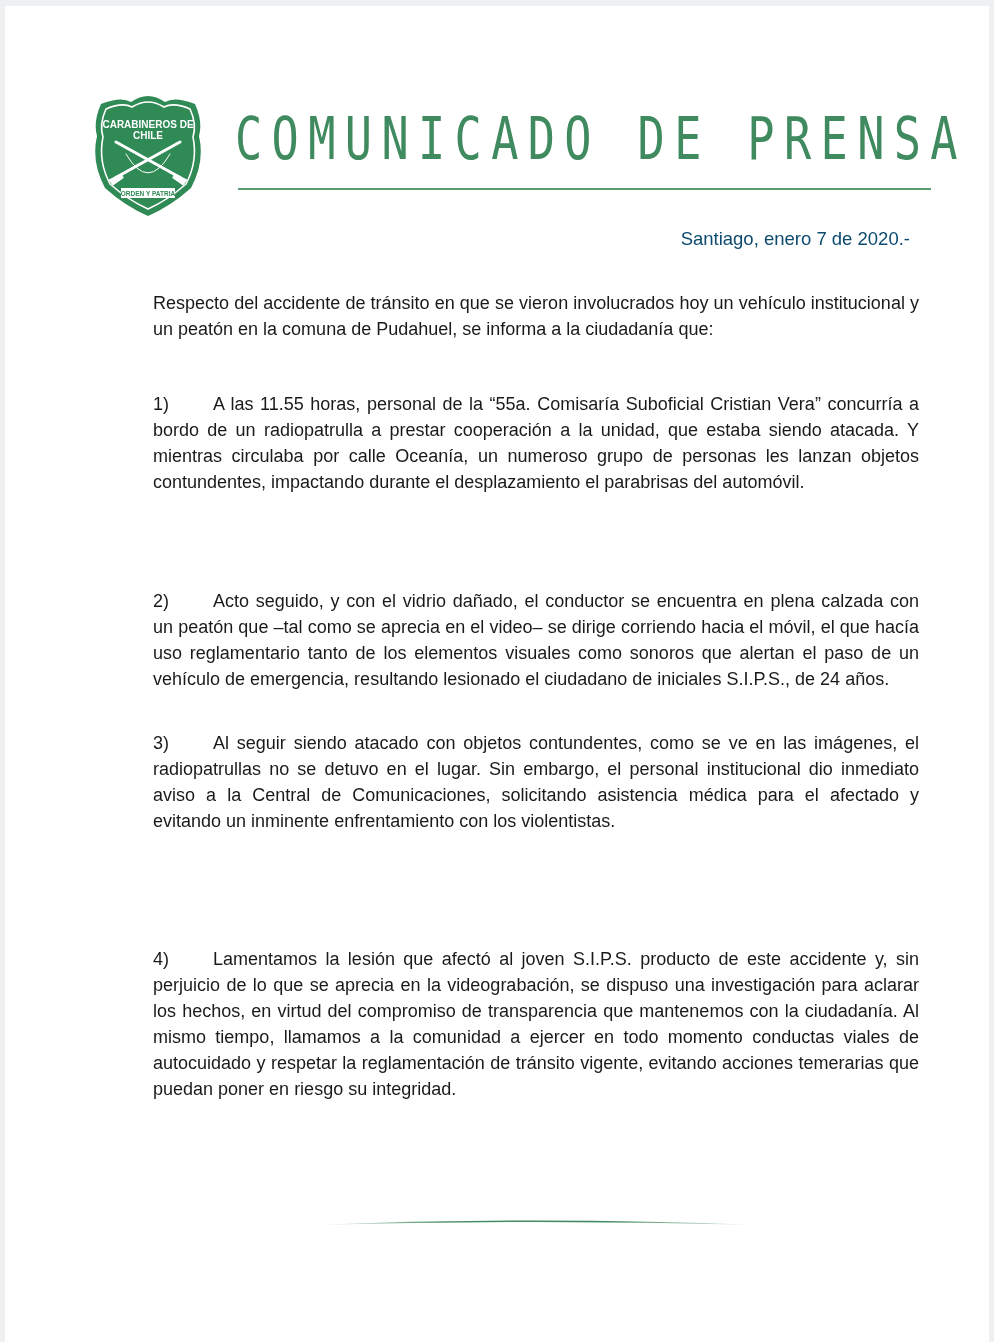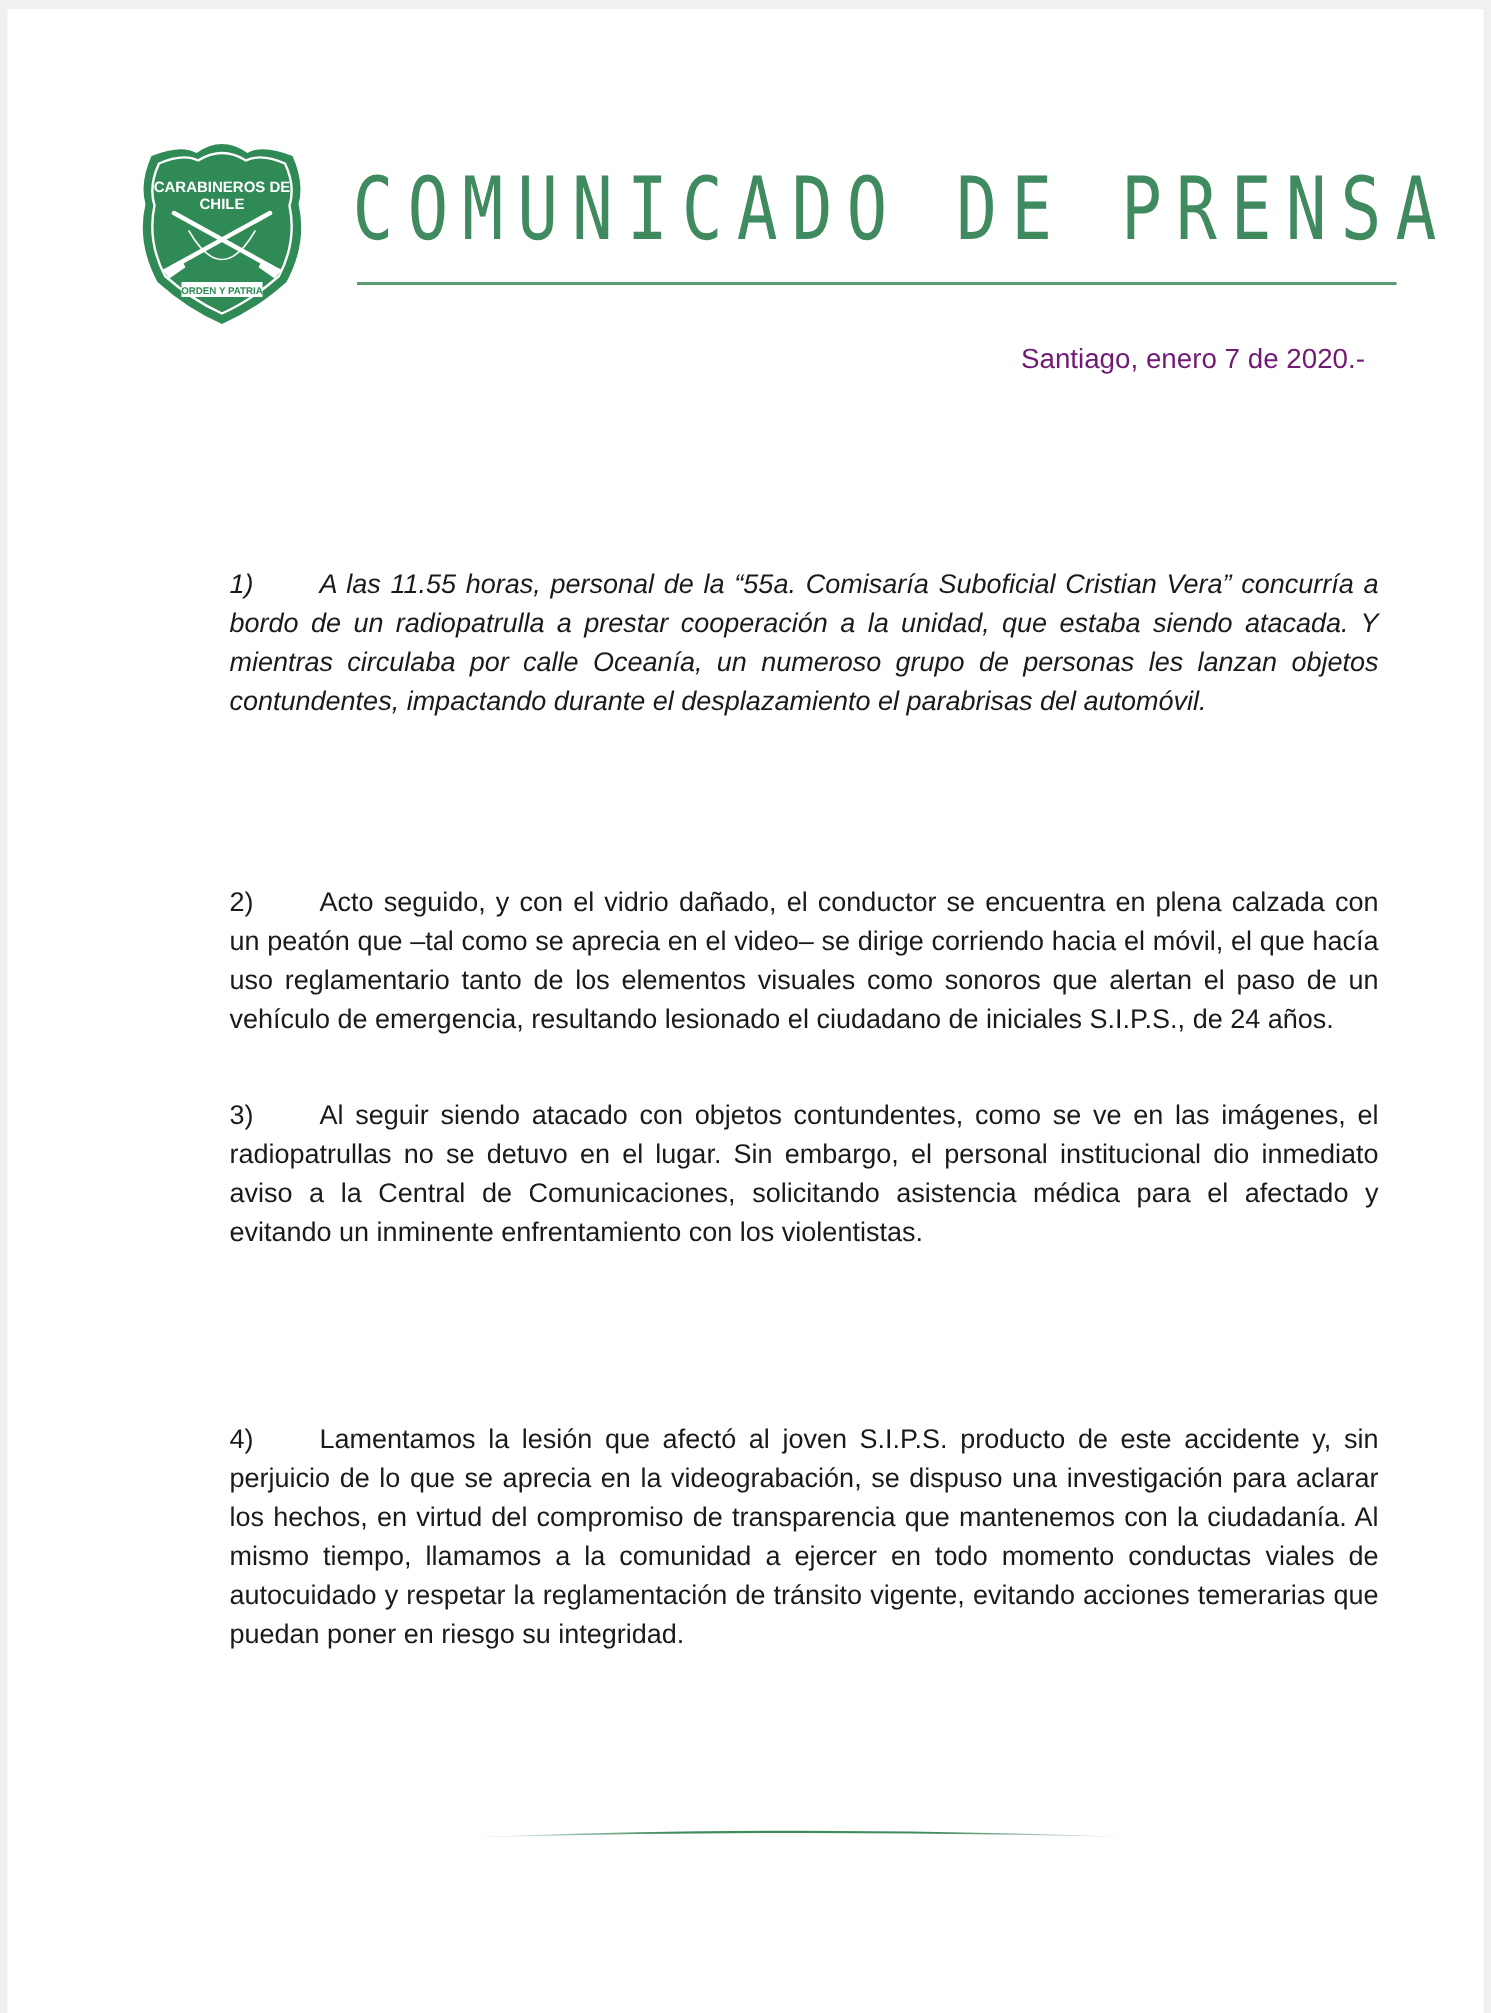--- a/index.html
+++ b/index.html
@@ -1,26 +1,26 @@
 <!DOCTYPE html>
 <html><head>
   <meta charset="utf-8">
   <style>
     html, body { margin:0; padding:0; }
     body { width:994px; height:1342px; background:#eef0f2; position:relative; overflow:hidden; }
     .page { position:absolute; left:5px; top:6px; width:984px; height:1336px; background:#ffffff; }
     .logo { position:absolute; left:86px; top:86px; width:114px; height:126px; }
     .title { position:absolute; left:230px; top:100px; font-family:"DejaVu Sans Mono", monospace; font-size:58px; color:#3f8a5f; letter-spacing:12px; white-space:nowrap; transform:scaleX(0.78); transform-origin:left top; line-height:66px; }
     .title-rule { position:absolute; left:233px; top:182px; width:693px; height:2px; background:#5a9a73; }
-    .date { position:absolute; right:79px; top:222px; font-family:"Liberation Sans", sans-serif; font-size:18.5px; color:#701a75; }
+    .date { position:absolute; right:79px; top:222px; font-family:"Liberation Sans", sans-serif; font-size:18.5px; color:#0c4a6e; }
     .body { position:absolute; left:148px; width:766px; font-family:"Liberation Sans", sans-serif; font-size:18px; line-height:26px; color:#1a1a1a; text-align:justify; }
     .body p { margin:0; }
     .num { display:inline-block; width:60px; }
     .intro { top:284px; }
-    .p1 { top:370px;font-style:italic; }
+    .p1 { top:385px; }
     .p2 { top:582px; }
     .p3 { top:724px; }
     .p4 { top:940px; }
     .footer-rule { position:absolute; left:305px; top:1212px; width:450px; height:8px; }
     .footer { position:absolute; left:316px; top:1224px; font-family:"Liberation Sans", sans-serif; font-size:18.5px; color:#4a6a45; letter-spacing:0.2px; white-space:nowrap; }
   </style>
 </head>
 <body>
 
 <div class="page">
@@ -39,20 +39,23 @@
     </g>
     <rect x="30" y="96" width="54" height="10" fill="#ffffff"></rect>
     <text x="57" y="104" text-anchor="middle" fill="#2f8a55" font-family="Liberation Sans, sans-serif" font-size="6.5" font-weight="bold">ORDEN Y PATRIA</text>
   </svg>
 
   <div class="title">COMUNICADO DE PRENSA</div>
   <div class="title-rule"></div>
 
   <div class="date">Santiago, enero 7 de 2020.-</div>
 
+  <div class="body intro">
+    <p>Respecto del accidente de tránsito en que se vieron involucrados hoy un vehículo institucional y un peatón en la comuna de Pudahuel, se informa a la ciudadanía que:</p>
+  </div>
 
   <div class="body p1">
     <p><span class="num">1)</span><span>A las 11.55 horas, personal de la “55a. Comisaría Suboficial Cristian Vera” concurría a bordo de un radiopatrulla a prestar cooperación a la unidad, que estaba siendo  atacada. Y mientras circulaba por calle Oceanía, un numeroso grupo de personas les lanzan objetos contundentes, impactando durante el desplazamiento el parabrisas del automóvil.</span></p>
   </div>
 
   <div class="body p2">
     <p><span class="num">2)</span><span>Acto seguido, y con el vidrio dañado, el conductor se encuentra en plena calzada con un peatón que –tal como se aprecia en el video– se dirige corriendo hacia el móvil, el que hacía uso reglamentario tanto de los elementos visuales como sonoros que alertan el paso de un vehículo de emergencia, resultando lesionado el ciudadano de iniciales S.I.P.S., de 24 años.</span></p>
   </div>
 
   <div class="body p3">

